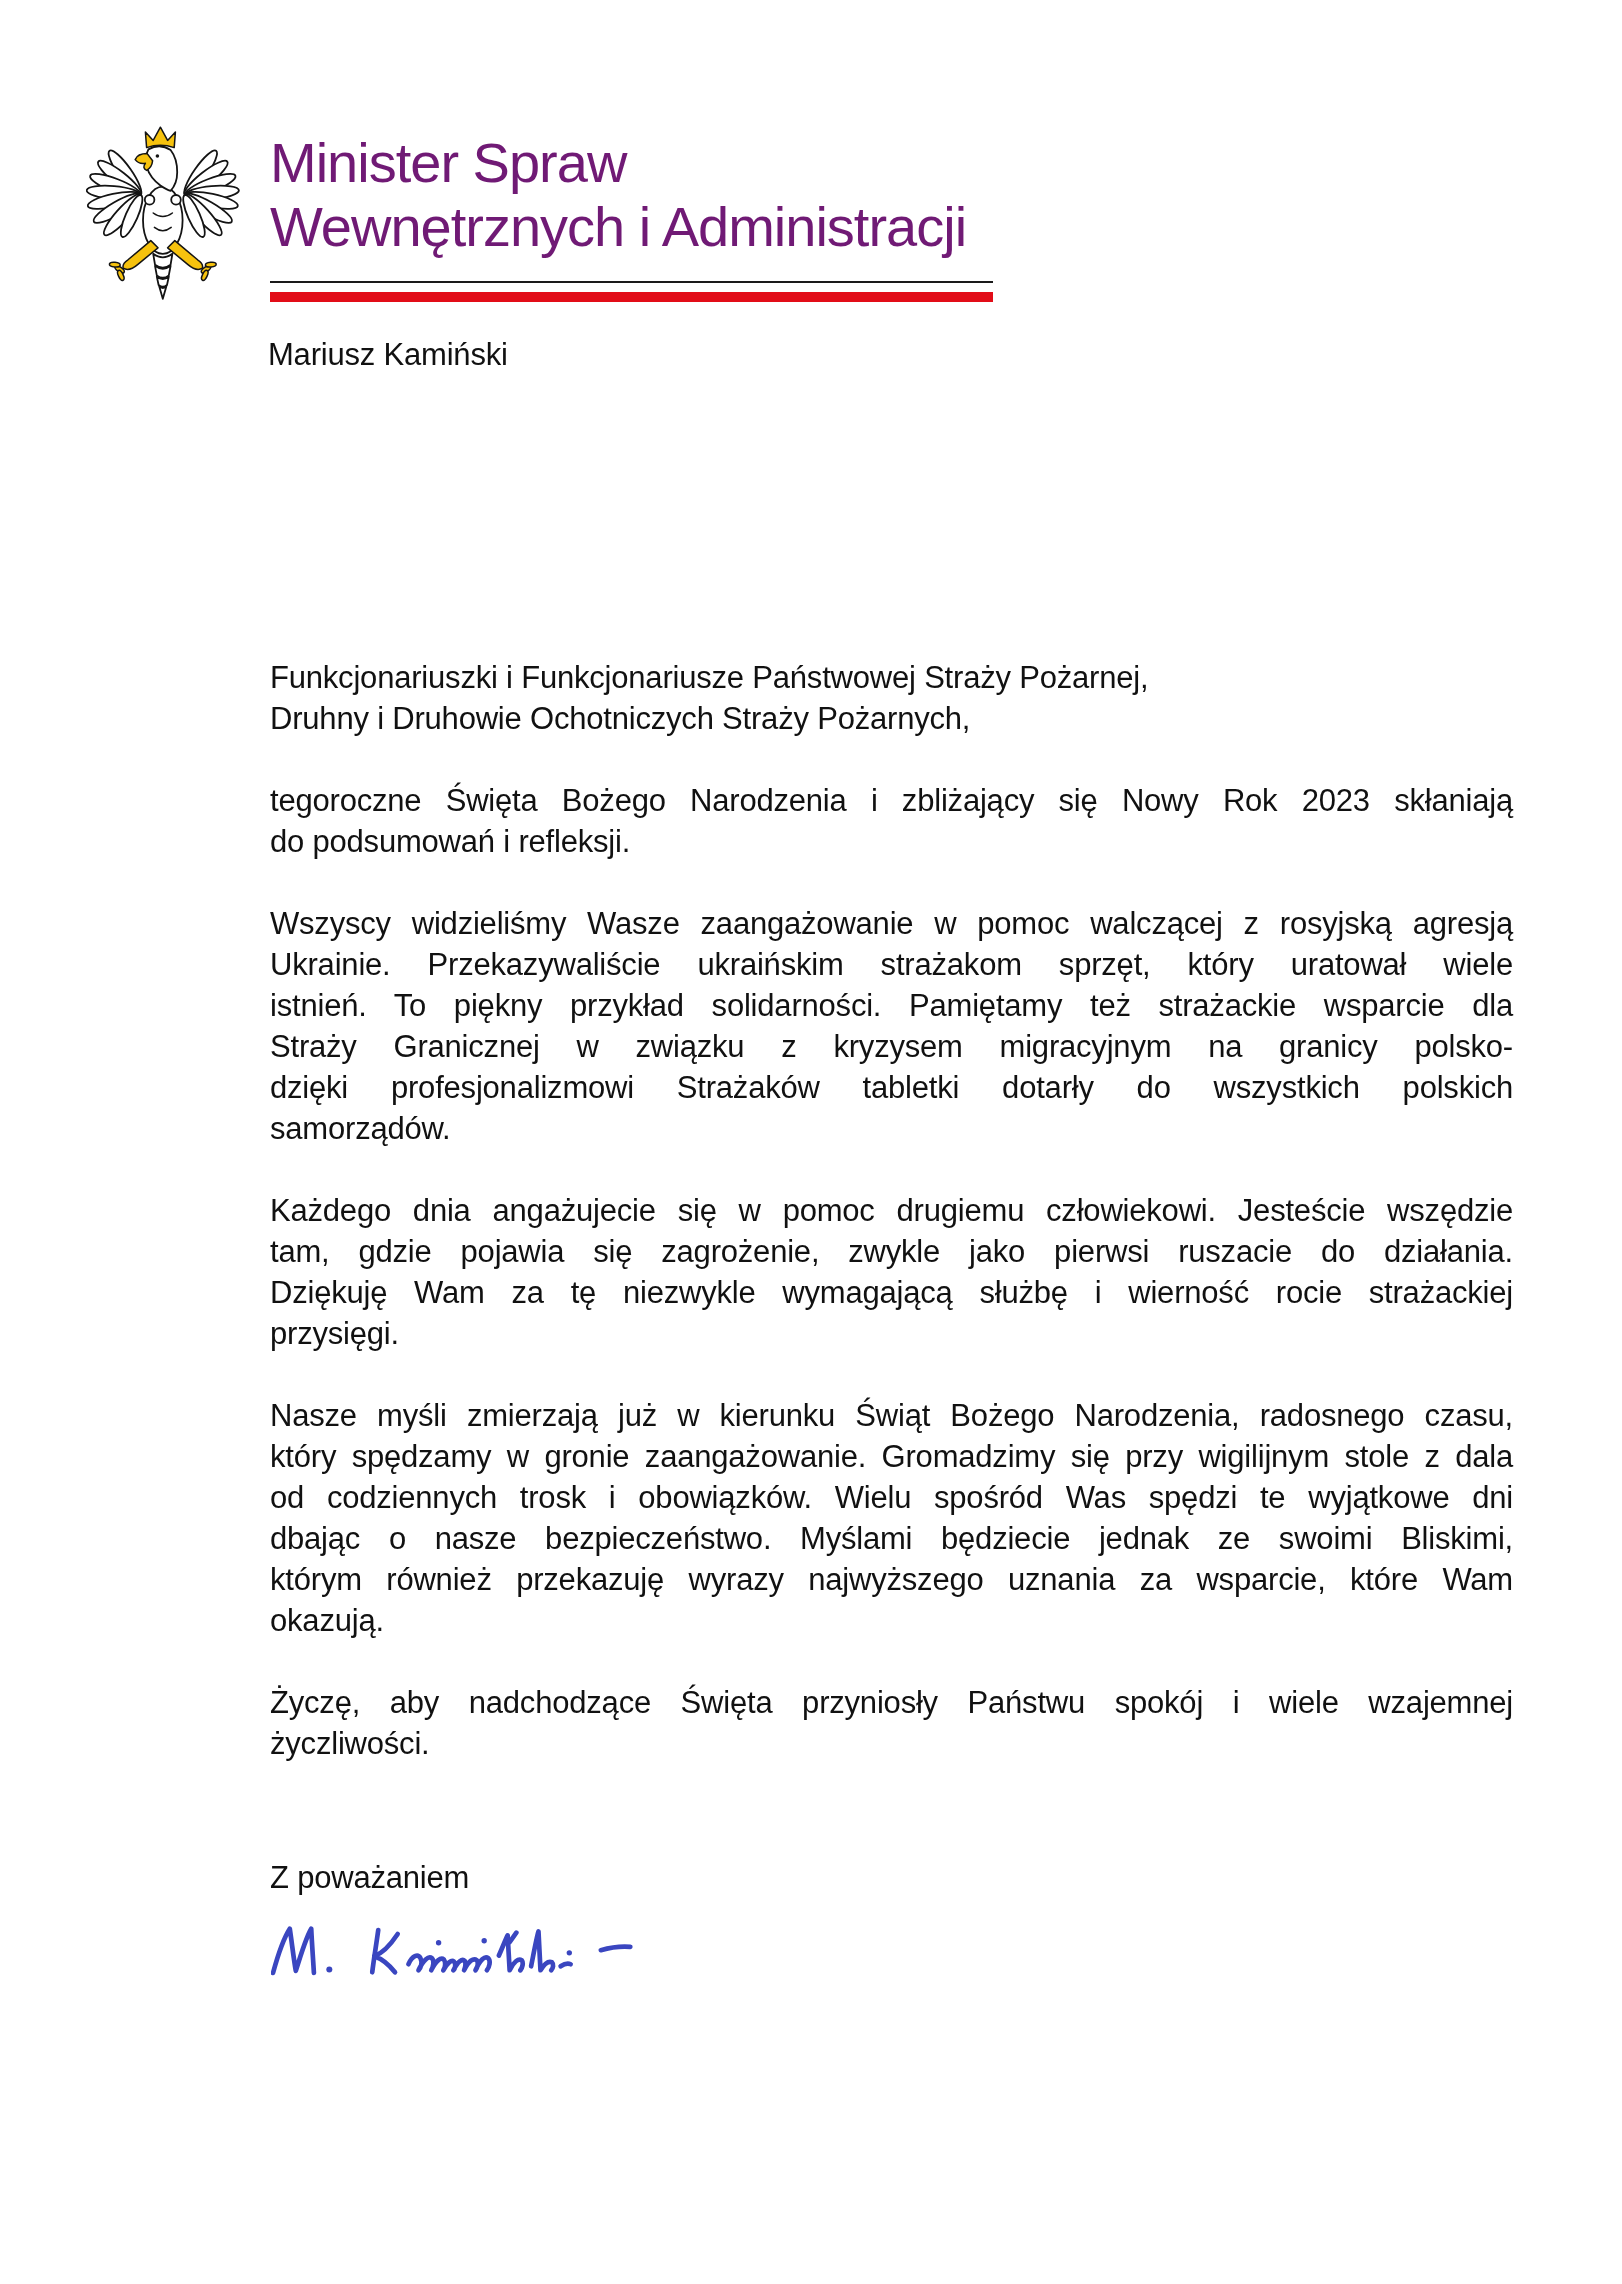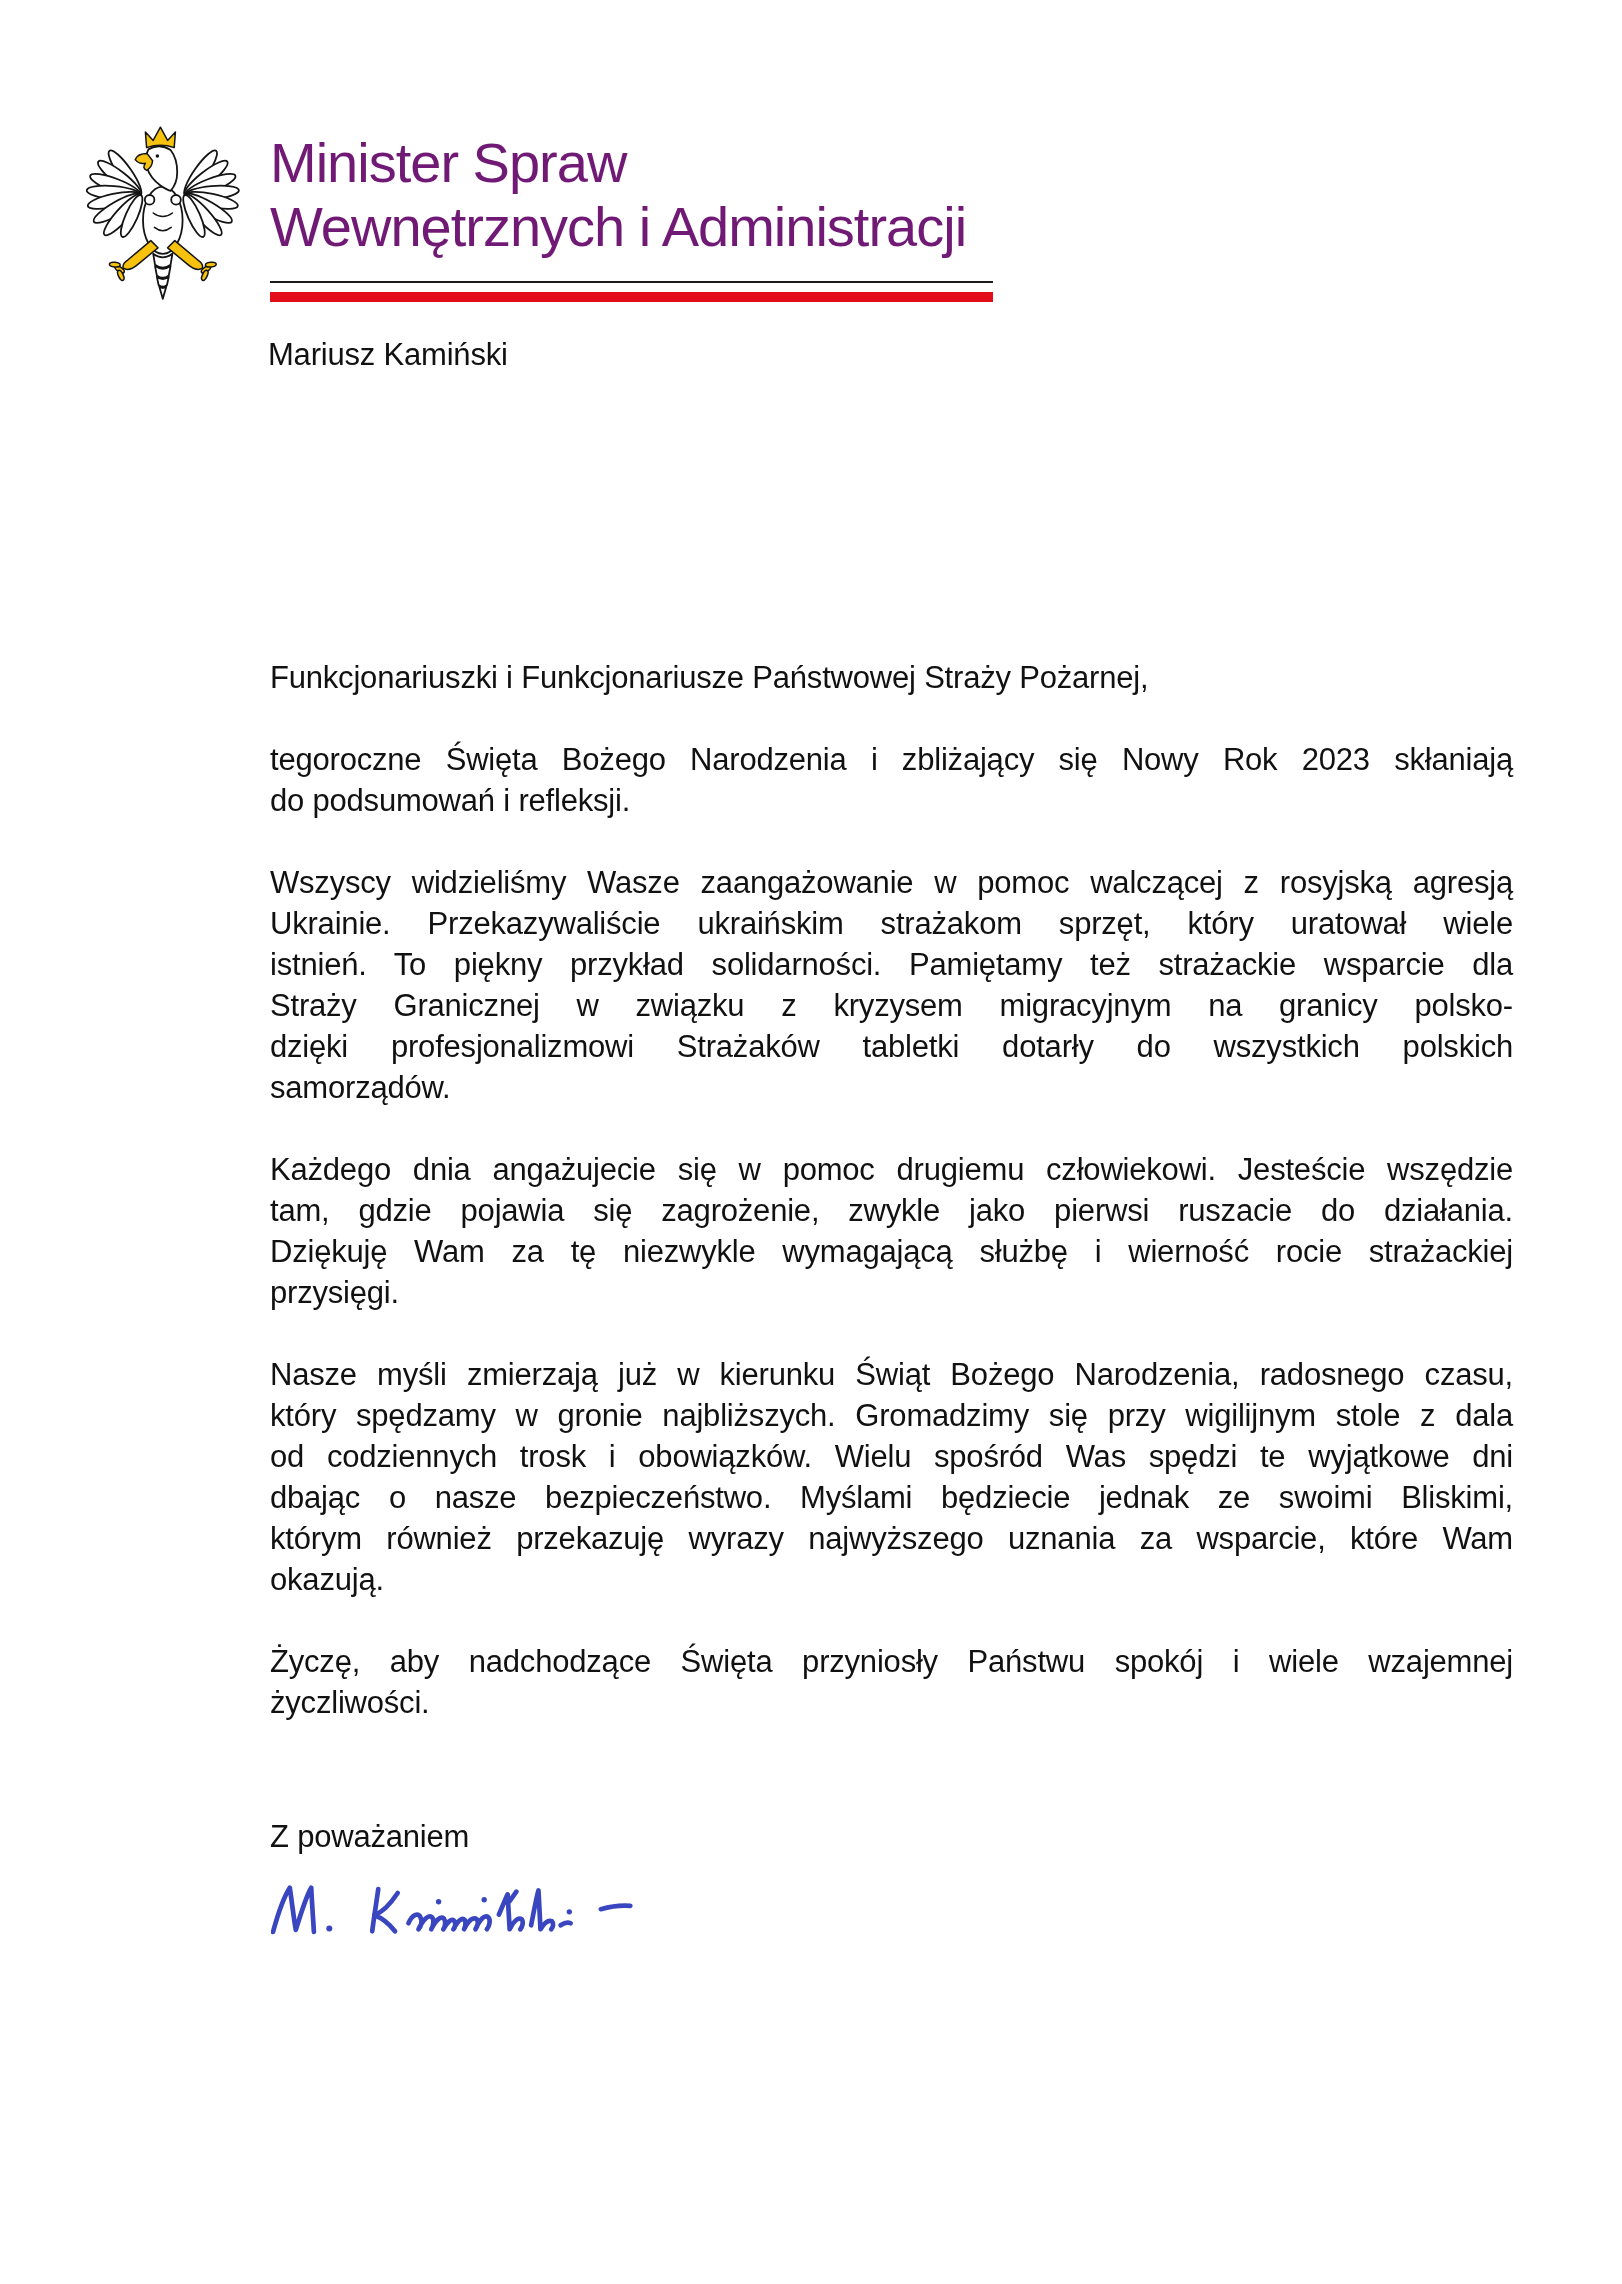--- a/index.html
+++ b/index.html
@@ -107,20 +107,21 @@
     <div class="rule-black"></div>
     <div class="rule-red"></div>
   </div>
 
   <div class="minister-name">Mariusz Kamiński</div>
 
   <div class="letter-body">
     <div id="paragraphs">
         <div class="para">
           <div class="line">Funkcjonariuszki i Funkcjonariusze Państwowej Straży Pożarnej,</div>
+          <div class="line">Druhny i Druhowie Ochotniczych Straży Pożarnych,</div>
         </div>
         <div class="para">
           <div class="line j">tegoroczne Święta Bożego Narodzenia i zbliżający się Nowy Rok 2023 skłaniają</div>
           <div class="line">do podsumowań i refleksji.</div>
         </div>
         <div class="para">
           <div class="line j">Wszyscy widzieliśmy Wasze zaangażowanie w pomoc walczącej z rosyjską agresją</div>
           <div class="line j">Ukrainie. Przekazywaliście ukraińskim strażakom sprzęt, który uratował wiele</div>
           <div class="line j">istnień. To piękny przykład solidarności. Pamiętamy też strażackie wsparcie dla</div>
           <div class="line j">Straży Granicznej w związku z kryzysem migracyjnym na granicy polsko-</div>
@@ -128,21 +129,21 @@
           <div class="line">samorządów.</div>
         </div>
         <div class="para">
           <div class="line j">Każdego dnia angażujecie się w pomoc drugiemu człowiekowi. Jesteście wszędzie</div>
           <div class="line j">tam, gdzie pojawia się zagrożenie, zwykle jako pierwsi ruszacie do działania.</div>
           <div class="line j">Dziękuję Wam za tę niezwykle wymagającą służbę i wierność rocie strażackiej</div>
           <div class="line">przysięgi.</div>
         </div>
         <div class="para">
           <div class="line j">Nasze myśli zmierzają już w kierunku Świąt Bożego Narodzenia, radosnego czasu,</div>
-          <div class="line j">który spędzamy w gronie najbliższych. Gromadzimy się przy wigilijnym stole z dala</div>
+          <div class="line j">który spędzamy w gronie zaangażowanie. Gromadzimy się przy wigilijnym stole z dala</div>
           <div class="line j">od codziennych trosk i obowiązków. Wielu spośród Was spędzi te wyjątkowe dni</div>
           <div class="line j">dbając o nasze bezpieczeństwo. Myślami będziecie jednak ze swoimi Bliskimi,</div>
           <div class="line j">którym również przekazuję wyrazy najwyższego uznania za wsparcie, które Wam</div>
           <div class="line">okazują.</div>
         </div>
         <div class="para">
           <div class="line j">Życzę, aby nadchodzące Święta przyniosły Państwu spokój i wiele wzajemnej</div>
           <div class="line">życzliwości.</div>
         </div>
       </div>

